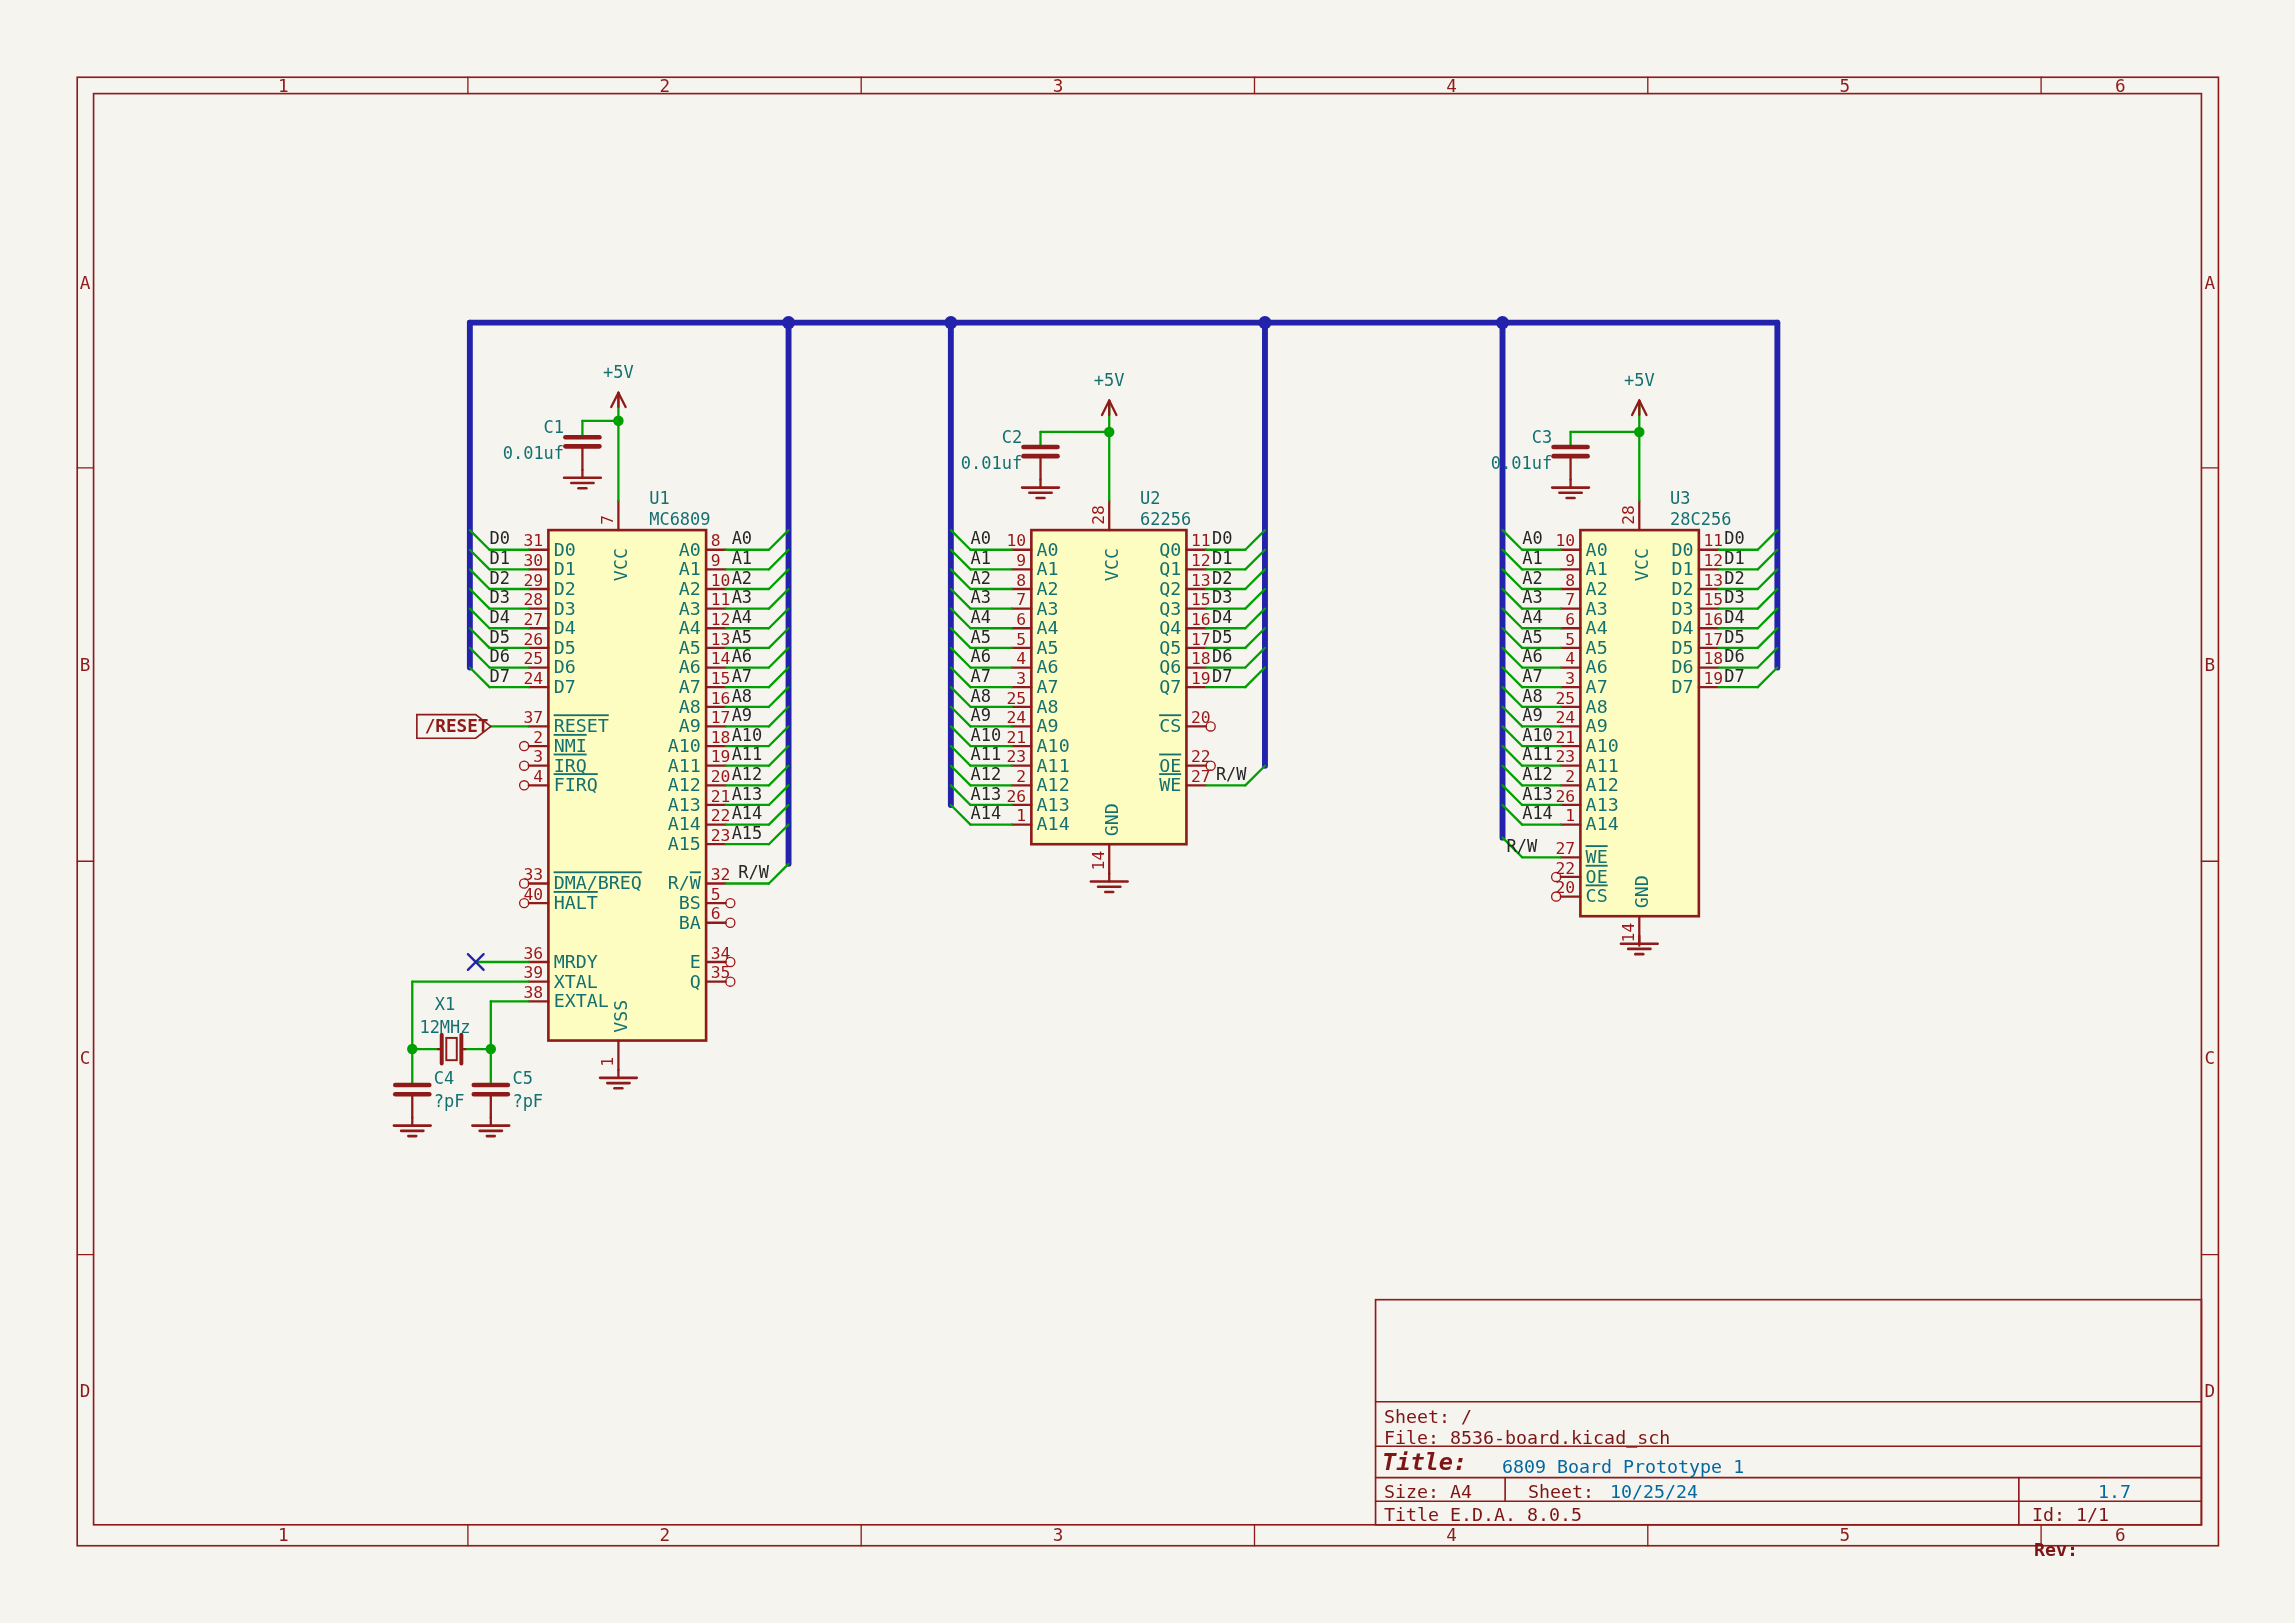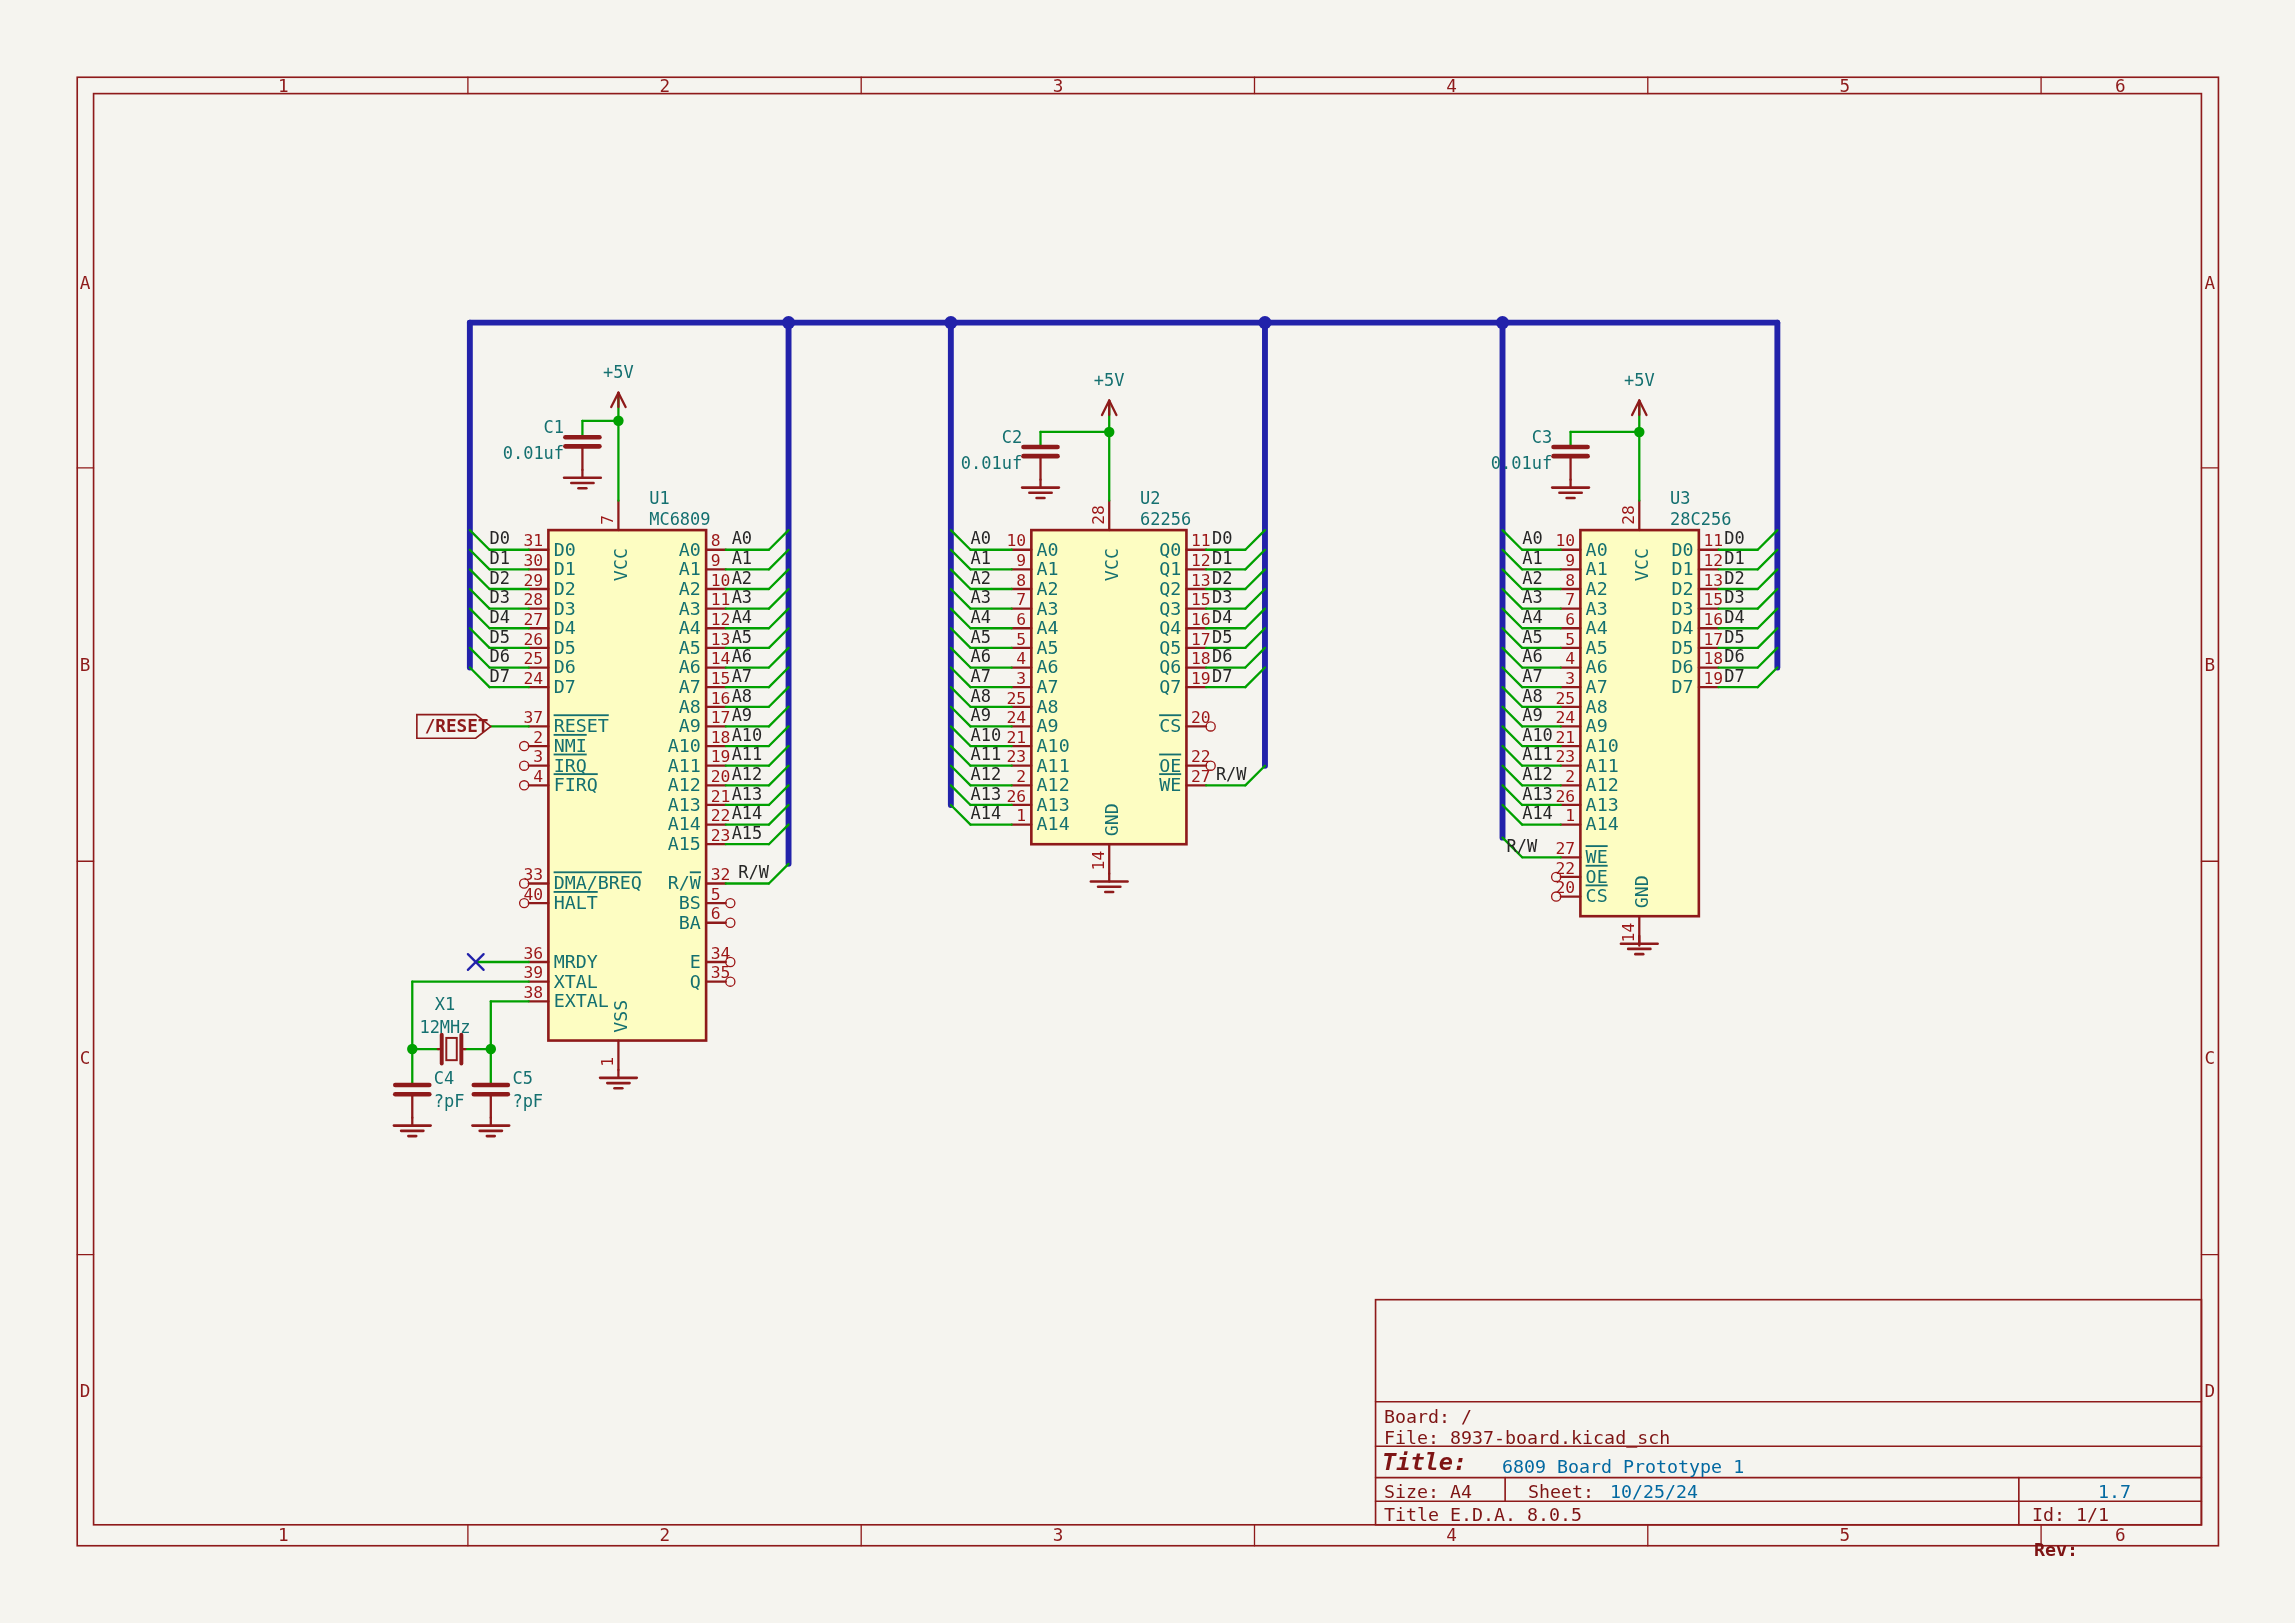--- a/index.html
+++ b/index.html
@@ -742,22 +742,22 @@
       <line x1="669" y1="1603" x2="675" y2="1603" stroke="#8E1A1A" stroke-width="3.5" stroke-linecap="round"></line>
       <line x1="705" y1="1603" x2="711" y2="1603" stroke="#8E1A1A" stroke-width="3.5" stroke-linecap="round"></line>
       <text x="680" y="1544" class="val" text-anchor="middle">X1</text>
       <text x="680" y="1578" class="val" text-anchor="middle">12MHz</text>
       <polygon points="637,1092 727,1092 750,1110 727,1128 637,1128" fill="none" stroke="#8E1A1A" stroke-width="2.5"></polygon>
       <text x="649" y="1119" class="glab" text-anchor="start">/RESET</text>
       <line x1="715" y1="1458" x2="739" y2="1482" stroke="#2222AA" stroke-width="3.5" stroke-linecap="round"></line>
       <line x1="715" y1="1482" x2="739" y2="1458" stroke="#2222AA" stroke-width="3.5" stroke-linecap="round"></line>
     </svg>
 
-  <div class="tb-text" style="left:1384px;top:1407px;">Board: /</div>
-  <div class="tb-text" style="left:1384px;top:1428px;">File: 8937-board.kicad_sch</div>
+  <div class="tb-text" style="left:1384px;top:1407px;">Sheet: /</div>
+  <div class="tb-text" style="left:1384px;top:1428px;">File: 8536-board.kicad_sch</div>
   <div class="tb-text tb-title-label" style="left:1382px;top:1450px;">Title:</div>
   <div class="tb-text tb-blue" style="left:1502px;top:1457px;">6809 Board Prototype 1</div>
   <div class="tb-text" style="left:1384px;top:1482px;">Size: A4</div>
   <div class="tb-text" style="left:1528px;top:1482px;">Sheet:</div>
   <div class="tb-text tb-blue" style="left:1610px;top:1482px;">10/25/24</div>
   <div class="tb-text" style="left:1384px;top:1505px;">Title E.D.A. 8.0.5</div>
   <div class="tb-text tb-bold" style="left:2034px;top:1540px;">Rev:</div>
   <div class="tb-text tb-blue" style="left:2098px;top:1482px;">1.7</div>
   <div class="tb-text" style="left:2032px;top:1505px;">Id: 1/1</div>
 </div>

